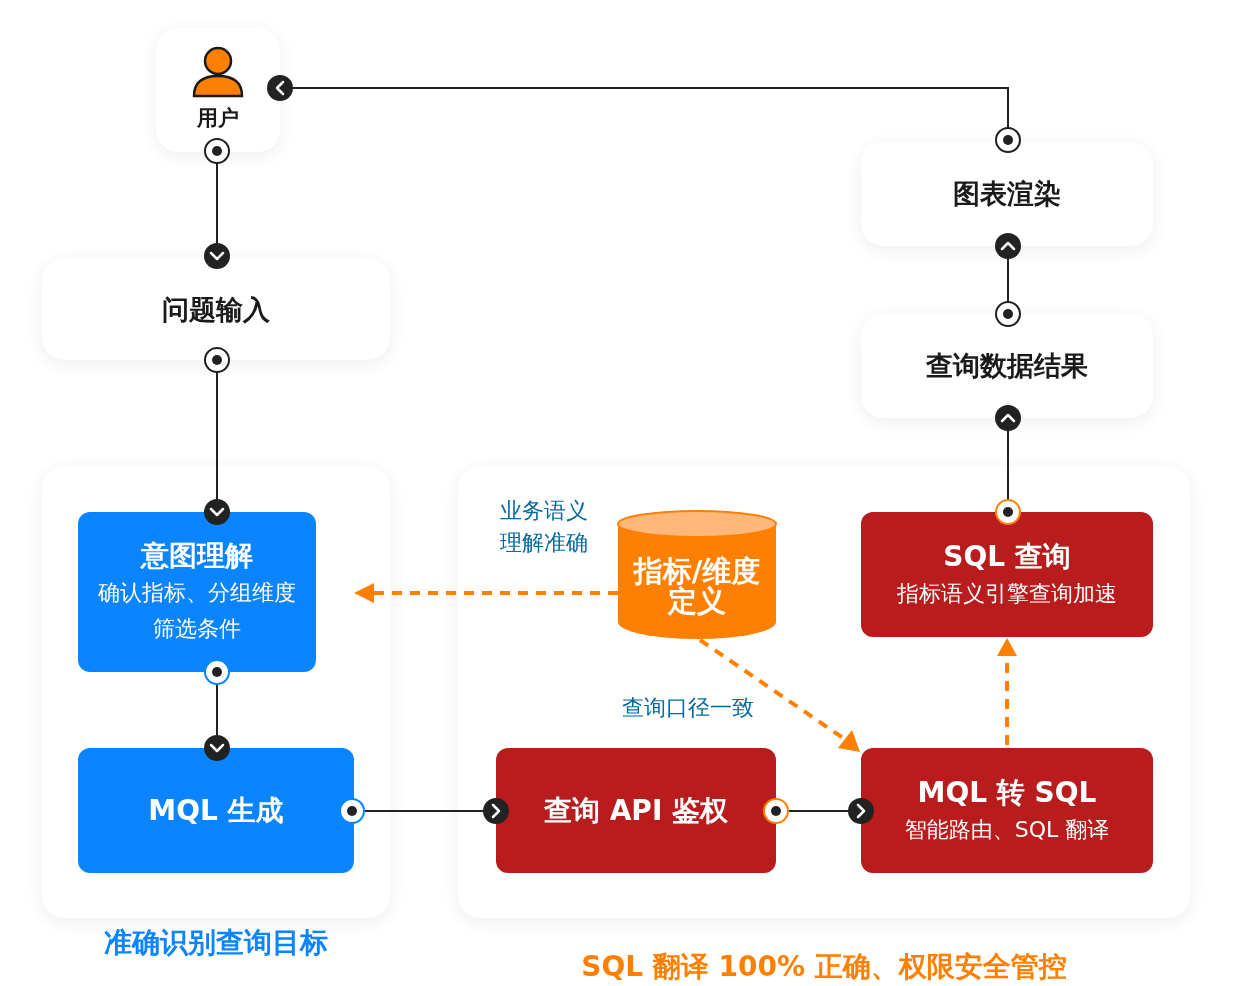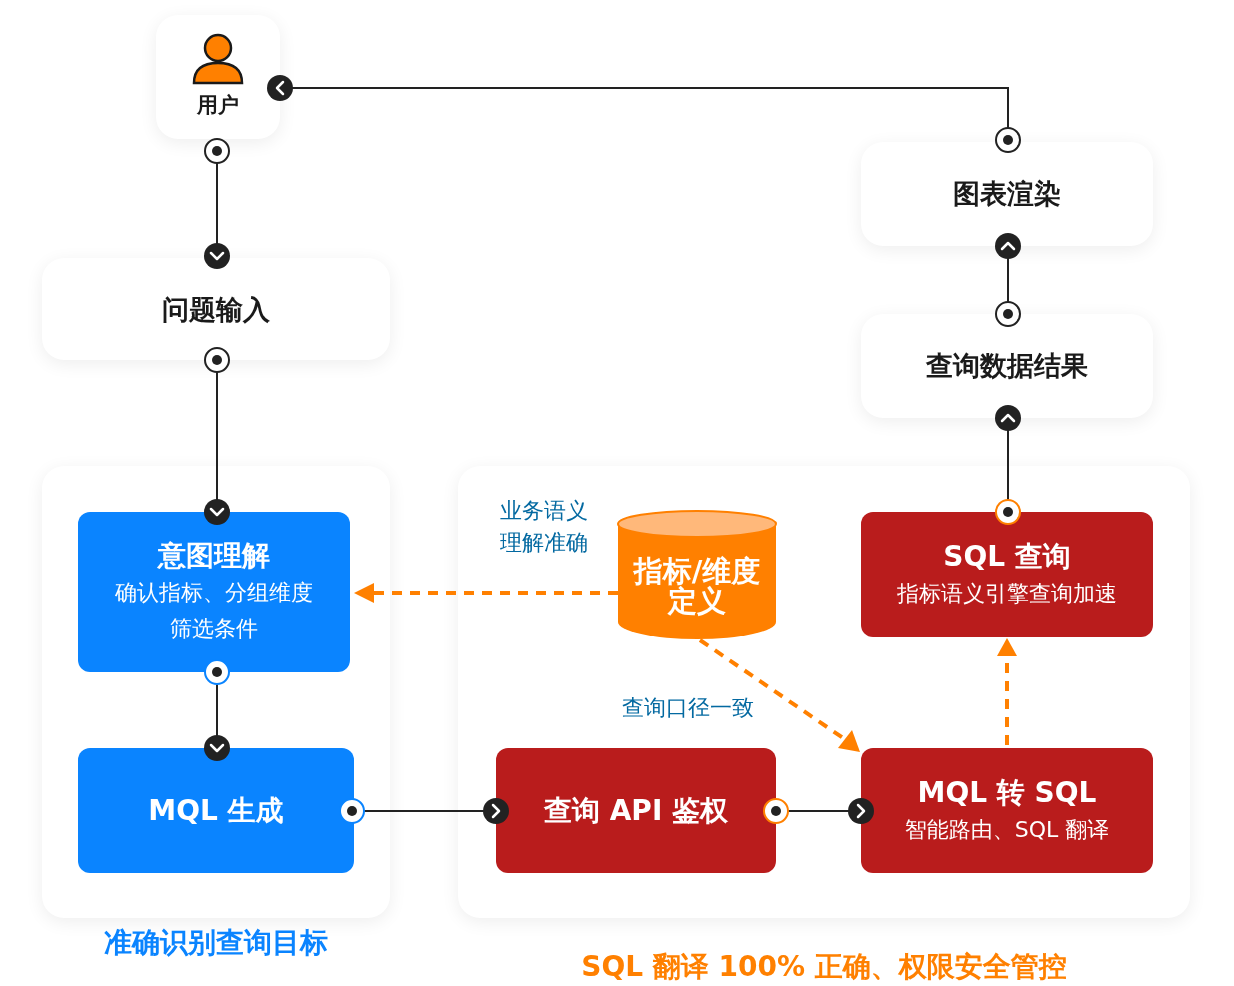--- a/index.html
+++ b/index.html
@@ -15,41 +15,41 @@
   .caption{position:absolute;font-weight:bold;font-size:28px;}
   .label{position:absolute;color:#0369a1;font-size:22px;line-height:32px;}
   svg{position:absolute;left:0;top:0;}
 </style>
 </head>
 <body>
 
 <div class="card" style="left:42px;top:466px;width:348px;height:452px;"></div>
 <div class="card" style="left:458px;top:466px;width:732px;height:452px;"></div>
 
-<div class="card" style="left:156px;top:15px;width:124px;height:124px;">
+<div class="card" style="left:156px;top:28px;width:124px;height:124px;">
   <svg width="124" height="124" viewBox="0 0 124 124">
     <circle cx="62" cy="33" r="13" fill="#ff8000" stroke="#1a1a1a" stroke-width="2.5"></circle>
     <path d="M38 68 Q38 48 62 48 Q86 48 86 68 Z" fill="#ff8000" stroke="#1a1a1a" stroke-width="2.5"></path>
   </svg>
   <div class="abs" style="left:0;right:0;top:76px;text-align:center;font-weight:bold;font-size:21px;color:#1a1a1a;">用户</div>
 </div>
 
 <div class="card" style="left:42px;top:258px;width:348px;height:102px;">
   <div class="wtitle" style="top:34px;">问题输入</div>
 </div>
 
 <div class="card" style="left:861px;top:142px;width:292px;height:104px;">
   <div class="wtitle" style="top:34px;">图表渲染</div>
 </div>
 
 <div class="card" style="left:861px;top:314px;width:292px;height:104px;">
   <div class="wtitle" style="top:34px;">查询数据结果</div>
 </div>
 
-<div class="box blue" style="left:78px;top:512px;width:272px;height:160px;">
+<div class="box blue" style="left:78px;top:512px;width:238px;height:160px;">
   <div class="t">意图理解</div>
   <div class="s">确认指标、分组维度</div>
   <div class="s">筛选条件</div>
 </div>
 
 <div class="box blue" style="left:78px;top:748px;width:276px;height:125px;">
   <div class="t">MQL 生成</div>
 </div>
 
 <div class="box orange" style="left:496px;top:748px;width:280px;height:125px;">

